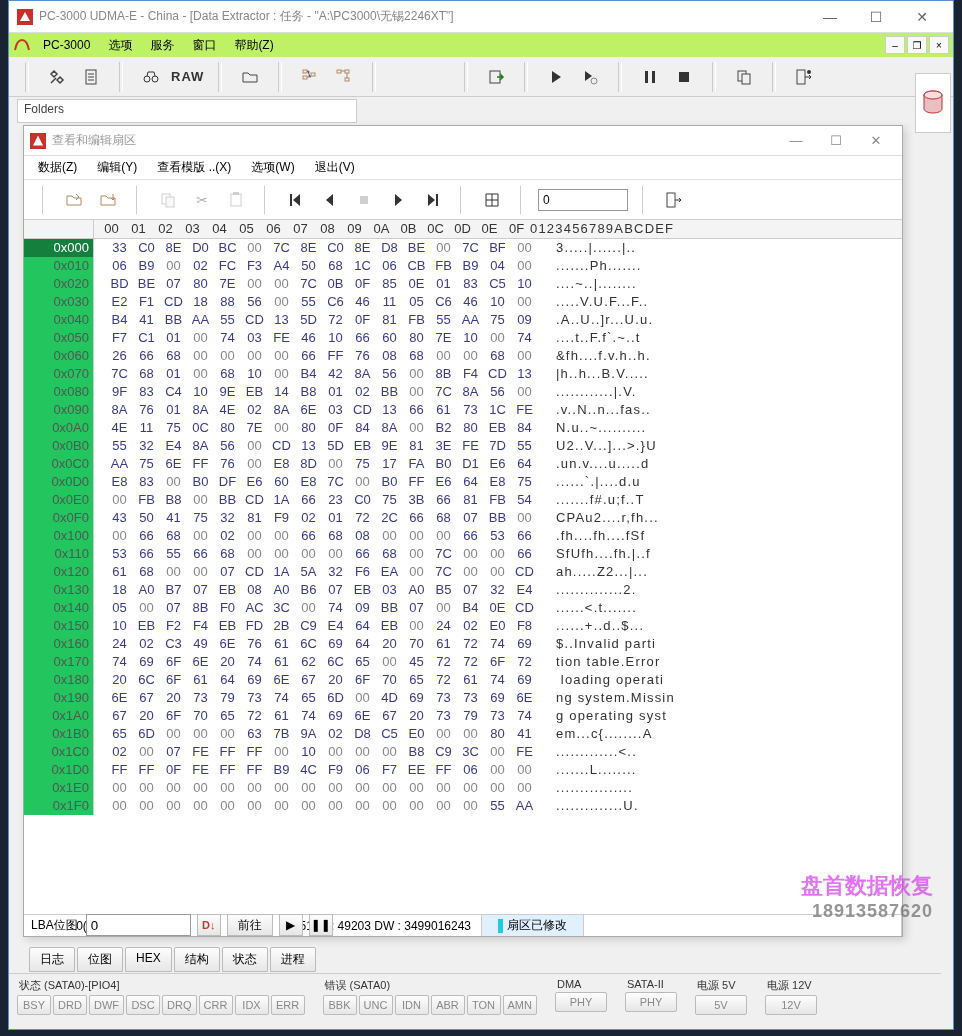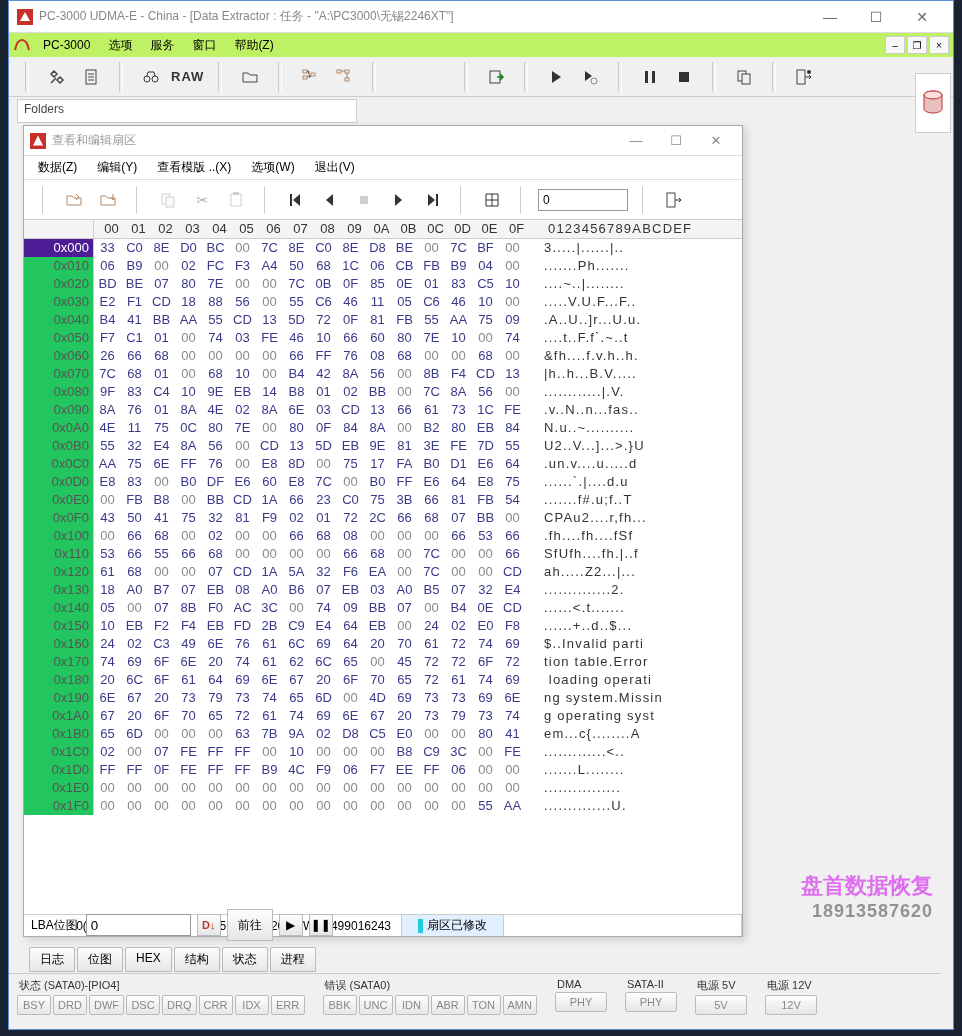--- a/index.html
+++ b/index.html
@@ -21,62 +21,62 @@
 .toolbar .sep { width:4px; height:30px; border-left:1px solid #ccc; border-right:1px solid #fff; margin:0 8px; }
 .tbtn { width:28px; height:28px; display:flex; align-items:center; justify-content:center; cursor:pointer; color:#333; font-size:14px; }
 .tbtn svg { width:18px; height:18px; }
 .tbtn.raw { width:auto; font-weight:bold; font-size:13px; letter-spacing:1px; }
 
 .folders-panel { position:absolute; top:98px; left:8px; width:340px; height:24px; background:#fff; border:1px solid #ccc; font-size:12px; padding:2px 6px; color:#444; }
 
 .side-toolbar { position:absolute; right:2px; top:72px; width:36px; height:60px; border:1px solid #ccc; background:#fff; display:flex; align-items:center; justify-content:center; }
 .side-toolbar svg { width:22px; height:28px; }
 
-.hex-window { position:absolute; top:124px; left:14px; width:720px; height:812px; background:#fff; border:1px solid #aaa; box-shadow:3px 3px 8px rgba(0,0,0,0.15); display:flex; flex-direction:column; }
+.hex-window { position:absolute; top:124px; left:14px; width:880px; height:812px; background:#fff; border:1px solid #aaa; box-shadow:3px 3px 8px rgba(0,0,0,0.15); display:flex; flex-direction:column; }
 .hex-title { height:30px; background:#fff; border-bottom:1px solid #ddd; display:flex; align-items:center; padding:0 6px; }
 .hex-title .icon { width:16px; height:16px; background:#c9302c; margin-right:6px; position:relative; }
 .hex-title .icon::after { content:""; position:absolute; left:3px; top:3px; width:10px; height:10px; background:#fff; clip-path:polygon(50% 0,100% 100%,0 100%); }
 .hex-title .t { flex:1; font-size:12px; color:#999; }
 .hex-title .wb { width:40px; height:28px; display:flex; align-items:center; justify-content:center; color:#888; font-size:13px; cursor:pointer; }
 
 .hex-menu { height:24px; display:flex; align-items:center; padding:0 6px; gap:4px; font-size:12px; border-bottom:1px solid #e0e0e0; }
 
 .hex-toolbar { height:40px; display:flex; align-items:center; padding:0 10px; gap:6px; border-bottom:1px solid #ccc; }
 .hex-toolbar .sep { width:4px; height:28px; border-left:1px solid #ccc; margin:0 8px; }
 .hex-toolbar input { width:90px; height:22px; border:1px solid #999; padding:0 4px; font-size:12px; }
 
 .hex-grid { flex:1; overflow:hidden; font-family:"Courier New",monospace; font-size:13px; line-height:18px; background:#fff; }
 .hex-header { display:flex; background:#f4f4f4; border-bottom:1px solid #ccc; color:#333; }
 .hex-header .offset-h { width:70px; text-align:center; border-right:1px solid #ccc; }
 .hex-header .cols { display:flex; padding-left:4px; }
 .hex-header .cols span { width:27px; text-align:center; }
-.hex-header .ascii-h { margin-left:18px; letter-spacing:1.2px; }
+.hex-header .ascii-h { letter-spacing:1.2px; }
 .hex-body { }
 .hex-row { display:flex; }
 .hex-row .offset { width:70px; background:#22c55e; border-right:1px solid #ccc; color:#555; text-align:right; padding-right:4px; }
-.hex-row.sel .offset { background:#4c1d95; color:#fff; }
-.hex-row .bytes { display:flex; padding-left:0; }
+.hex-row.sel .offset { background:#15803d; color:#fff; }
+.hex-row .bytes { display:flex; padding-left:12px; }
 .hex-row .bytes span { width:27px; text-align:center; color:#3a3a8a; }
 .hex-row .bytes span.z { color:#888; }
 .hex-row .ascii { margin-left:18px; color:#333; white-space:pre; letter-spacing:1.2px; }
 
 .hex-status { height:22px; border-top:1px solid #ccc; display:flex; align-items:center; font-size:12px; }
 .hex-status .cell { border-right:1px solid #ccc; padding:0 10px; height:100%; display:flex; align-items:center; }
 .hex-status .cell.wide { flex:1; justify-content:flex-end; }
 .hex-status .mod { background:#e0f0ff; padding:0 16px; }
 .hex-status .mod .bar { display:inline-block; width:5px; height:14px; background:#1ecde0; margin-right:4px; vertical-align:middle; }
 
 .watermark { position:absolute; right:20px; top:870px; text-align:right; pointer-events:none; z-index:5; }
 .watermark .l1 { font-size:22px; color:#d946ef; font-weight:bold; opacity:0.75; }
 .watermark .l2 { font-size:18px; color:#737373; font-weight:bold; opacity:0.75; letter-spacing:1px; }
 
 .lba-bar { position:absolute; top:908px; left:22px; width:870px; height:32px; display:flex; align-items:center; gap:6px; font-size:12px; }
 .lba-bar .lbl { margin-right:2px; }
 .lba-bar input { width:105px; height:22px; border:1px solid #999; padding:0 4px; }
-.lba-bar .btn { height:32px; border:1px solid #bbb; background:linear-gradient(#fdfdfd,#e6e6e6); padding:0 10px; cursor:pointer; display:flex; align-items:center;font-family:Liberation Serif, serif; }
+.lba-bar .btn { height:22px; border:1px solid #bbb; background:linear-gradient(#fdfdfd,#e6e6e6); padding:0 10px; cursor:pointer; display:flex; align-items:center;font-family:Liberation Serif, serif; }
 .lba-bar .ibtn { width:24px; height:22px; border:1px solid #bbb; background:linear-gradient(#fdfdfd,#e6e6e6); cursor:pointer; display:flex; align-items:center; justify-content:center; }
 .lba-bar .ibtn.d { color:#c0392b; font-weight:bold; font-size:11px; }
 
 .tabs-bar { position:absolute; top:946px; left:20px; display:flex; gap:2px; font-size:12px; }
 .tab { border:1px solid #bbb; background:linear-gradient(#fdfdfd,#e6e6e6); padding:3px 10px; cursor:pointer; border-radius:2px 2px 0 0; }
 
 .bottom-status { position:absolute; bottom:0; left:0; right:12px; height:56px; border-top:1px solid #ccc; background:#f0f0f0; font-size:11px; padding:4px 8px; }
 .status-groups { display:flex; gap:6px; align-items:flex-start; }
 .sgroup { }
 .sgroup .hdr { color:#333; margin-bottom:2px; padding-left:2px; }

